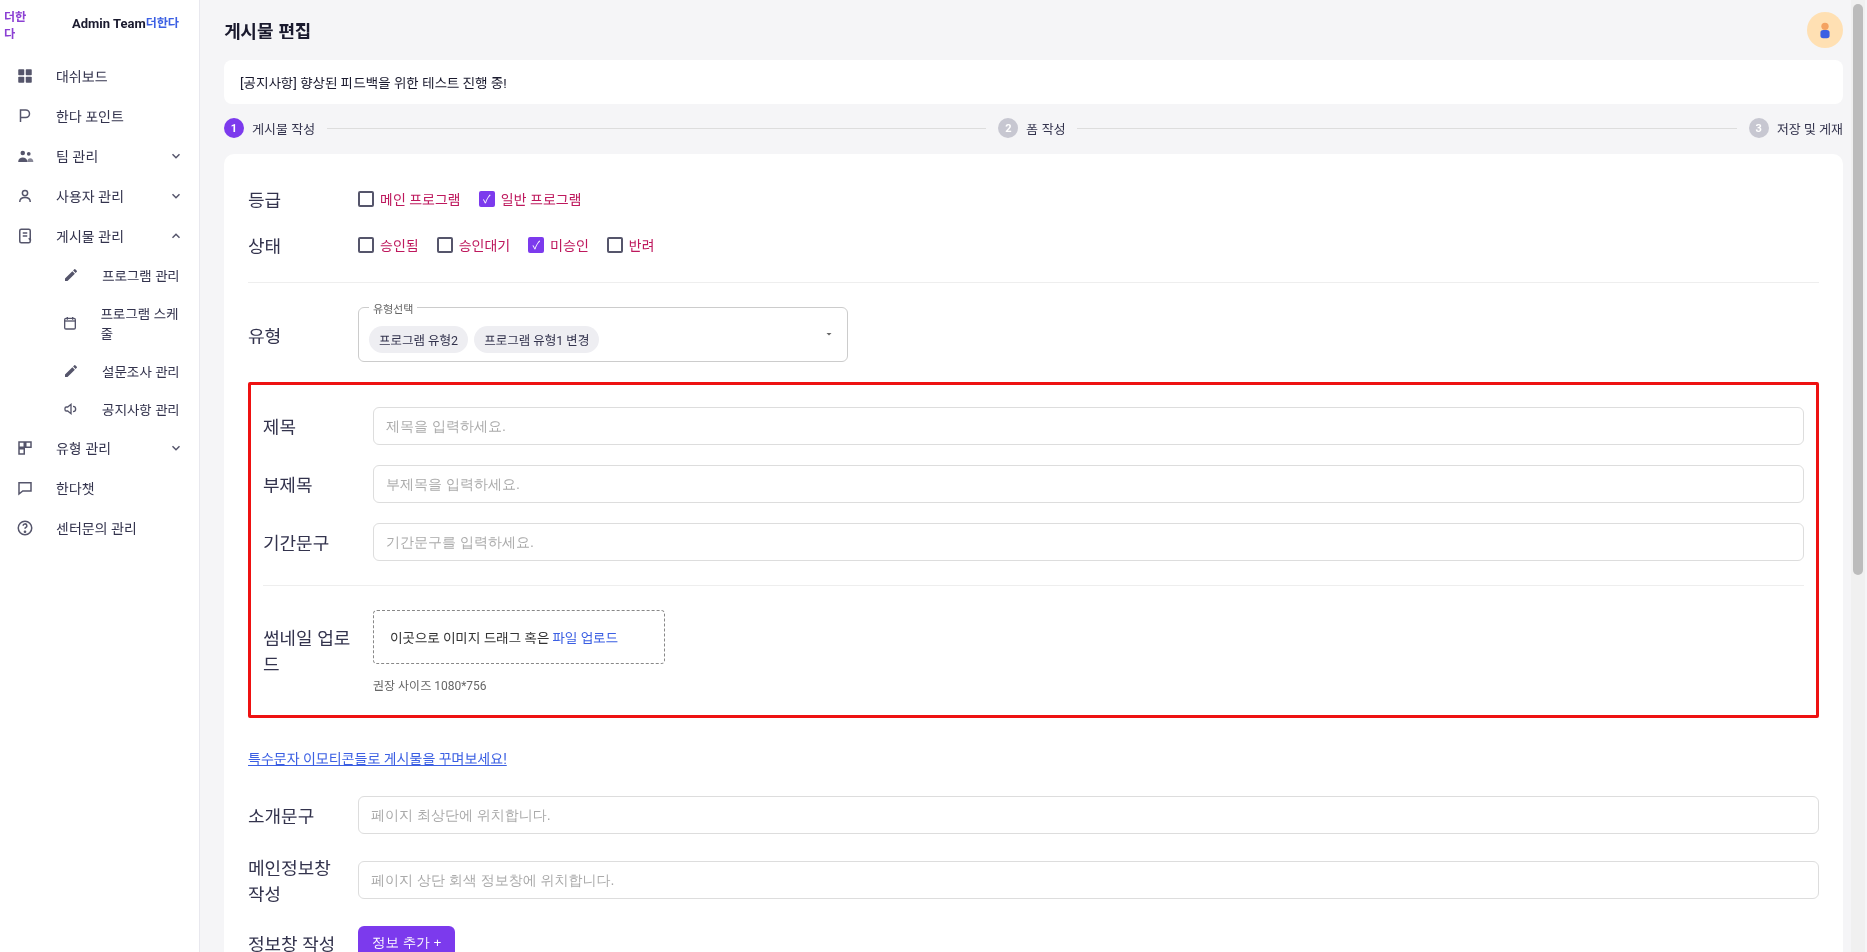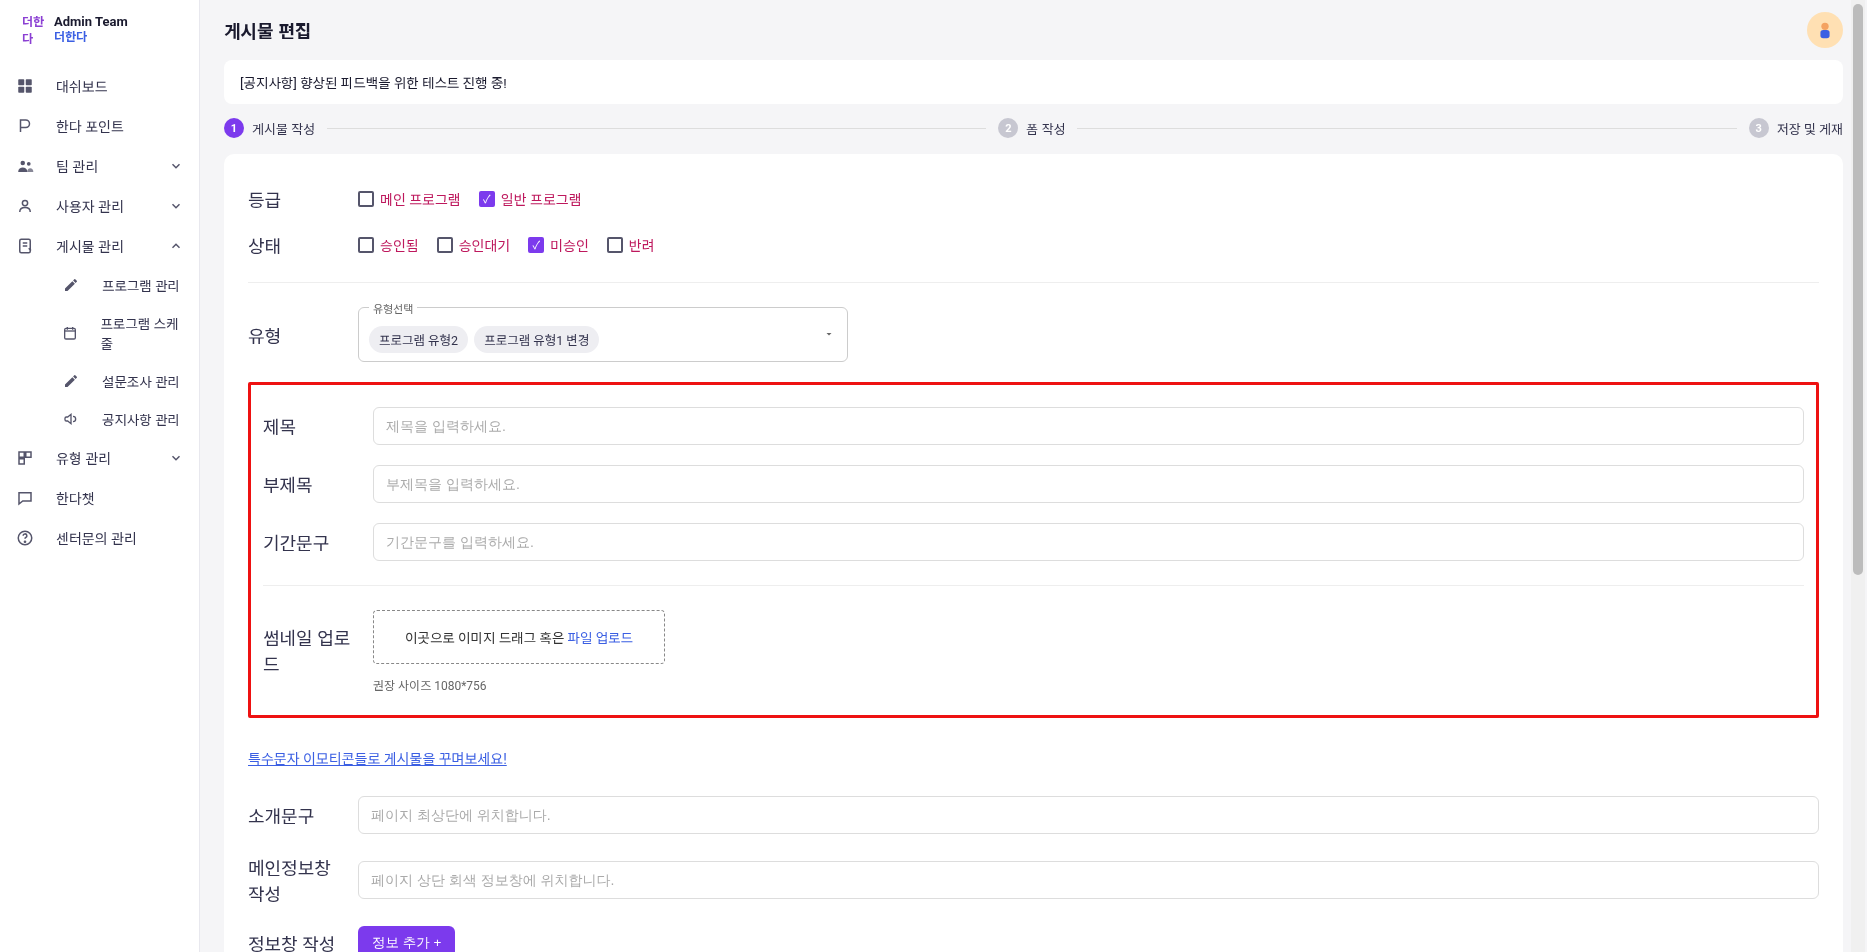--- a/index.html
+++ b/index.html
@@ -2,23 +2,23 @@
 <html><head>
 <meta charset="utf-8">
 <style>
 * { box-sizing: border-box; margin: 0; padding: 0; }
 body { font-family: -apple-system, BlinkMacSystemFont, "Segoe UI", Roboto, "Noto Sans KR", sans-serif; background: #f5f5f7; color: #1a1a2e; font-size: 14px; }
 
 .app { display: flex; min-height: 100vh; }
 
 
 .sidebar { width: 200px; background: #fff; border-right: 1px solid #e8e8ee; display: flex; flex-direction: column; }
-.logo-row { display: flex; align-items: center; padding: 14px 14px 10px 22px; }
+.logo-row { display: flex; align-items: center; gap: 8px; padding: 14px 14px 10px 4px; }
 .logo-mark { width: 32px; height: 20px; display: flex; align-items: center; justify-content: center; font-size: 12px; font-weight: 700; color: #8b3fd3; }
-.logo-text { display: flex; flex-direction: column; line-height: 1.2; }
+.logo-text { display: flex; flex-direction: row; line-height: 1.2; margin-left: 28px; }
 .logo-text .t1 { font-weight: 700; font-size: 13px; color: #1a1a2e; }
 .logo-text .t2 { font-weight: 700; font-size: 12px; color: #3b5fe3; }
 
 .nav { padding: 12px 0; }
 .nav-item { display: flex; align-items: center; justify-content: space-between; padding: 10px 16px; cursor: pointer; color: #33334d; font-size: 14px; }
 .nav-left { display: flex; align-items: center; gap: 22px; }
 .nav-icon { width: 18px; height: 18px; display: inline-flex; align-items: center; justify-content: center; color: #55556b; }
 .nav-sub { padding-left: 32px; }
 .nav-sub .nav-item { padding: 9px 16px 9px 30px; color: #33334d; font-size: 13.5px; }
 .chev { width: 14px; height: 14px; color: #55556b; }
@@ -59,21 +59,21 @@
 .select-box { position: relative; width: 490px; border: 1px solid #ccc; border-radius: 6px; padding: 18px 36px 8px 10px; min-height: 52px; display: flex; align-items: center; gap: 6px; flex-wrap: wrap; }
 .select-legend { position: absolute; top: -8px; left: 10px; background: #fff; padding: 0 4px; font-size: 11px; color: #666; }
 .chip { background: #eeeef2; border-radius: 14px; padding: 4px 10px; font-size: 12.5px; color: #33334d; }
 .select-caret { position: absolute; right: 12px; top: 50%; transform: translateY(-50%); color: #666; }
 
 .highlight-box { border: 3px solid #e11; border-radius: 2px; padding: 12px; margin: 10px 0 16px 0; }
 
 .text-input { width: 100%; border: 1px solid #ddd; border-radius: 6px; padding: 10px 12px; font-size: 14px; color: #333; outline: none; }
 .text-input::placeholder { color: #aaa; }
 
-.upload-box { width: 292px; border: 1.5px dashed #888; border-radius: 4px; padding: 16px; text-align: center; font-size: 13.5px; color: #333; }
+.upload-box { width: 292px; border: 1.5px dashed #888; border-radius: 4px; padding: 16px; font-size: 13.5px; color: #333; }
 .upload-box .link { color: #3b5fe3; }
 .upload-hint { font-size: 12px; color: #666; margin-top: 8px; }
 
 .emoji-link { color: #3b5fe3; font-size: 14px; text-decoration: underline; display: inline-block; margin: 14px 0 18px 0; }
 
 .btn-purple { background: #7c3aed; color: #fff; border: none; border-radius: 6px; padding: 8px 14px; font-size: 13.5px; cursor: pointer; }
 
 .scrollbar-track { position: fixed; right: 2px; top: 0; width: 14px; height: 100%; background: #f0f0f0; }
 .scrollbar-thumb { position: absolute; right: 2px; width: 10px; background: #bcbcbc; border-radius: 5px; }
 </style>

